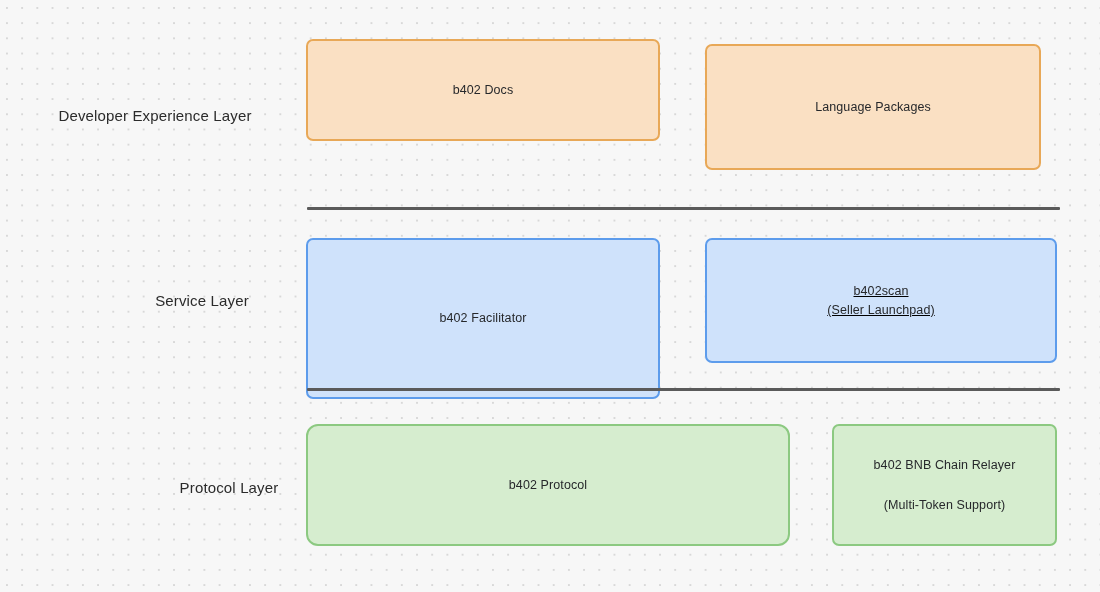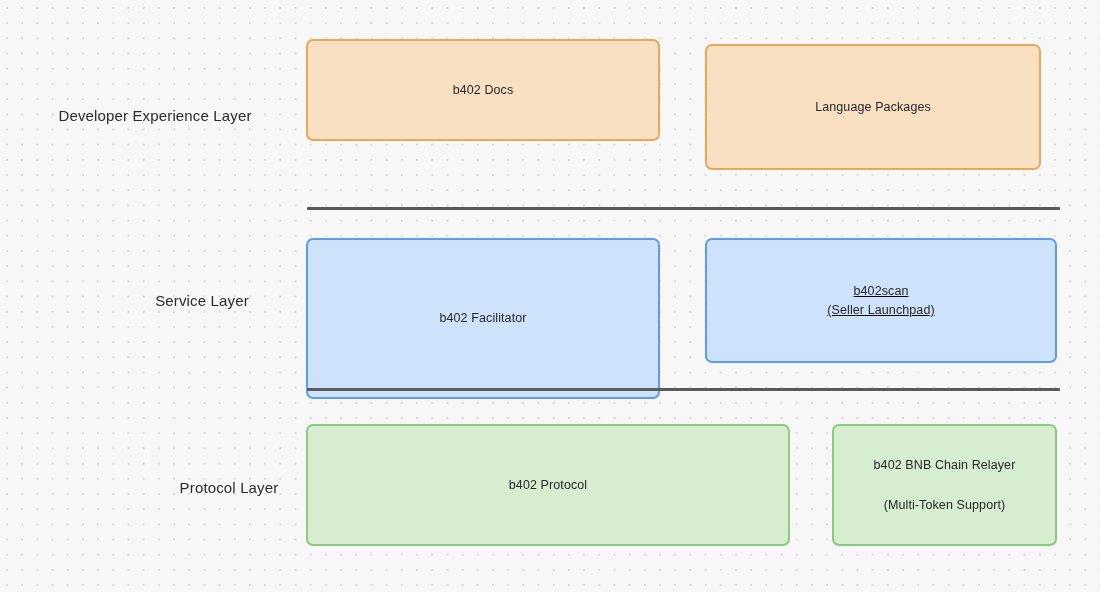--- a/index.html
+++ b/index.html
@@ -104,21 +104,21 @@
 
   <div class="node blue" style="left:705px; top:238px; width:352px; height:125px;text-decoration:underline;">
     <span class="line">b402scan</span>
     <span class="line">(Seller Launchpad)</span>
   </div>
 
   <div class="divider" style="left:307px; top:388px; width:753px;"></div>
 
   <div class="layer-label" style="left:222px; top:487px;margin-left:7px;">Protocol Layer</div>
 
-  <div class="node green" style="left:306px; top:424px; width:484px; height:122px;">
+  <div class="node green" style="left:306px; top:424px; width:484px; height:122px;border-radius:12px;">
     <span class="line">b402 Protocol</span>
   </div>
 
   <div class="node green" style="left:832px; top:424px; width:225px; height:122px;gap:21px;">
     <span class="line">b402 BNB Chain Relayer</span>
     <span class="line">(Multi-Token Support)</span>
   </div>
 
 </div>
 

